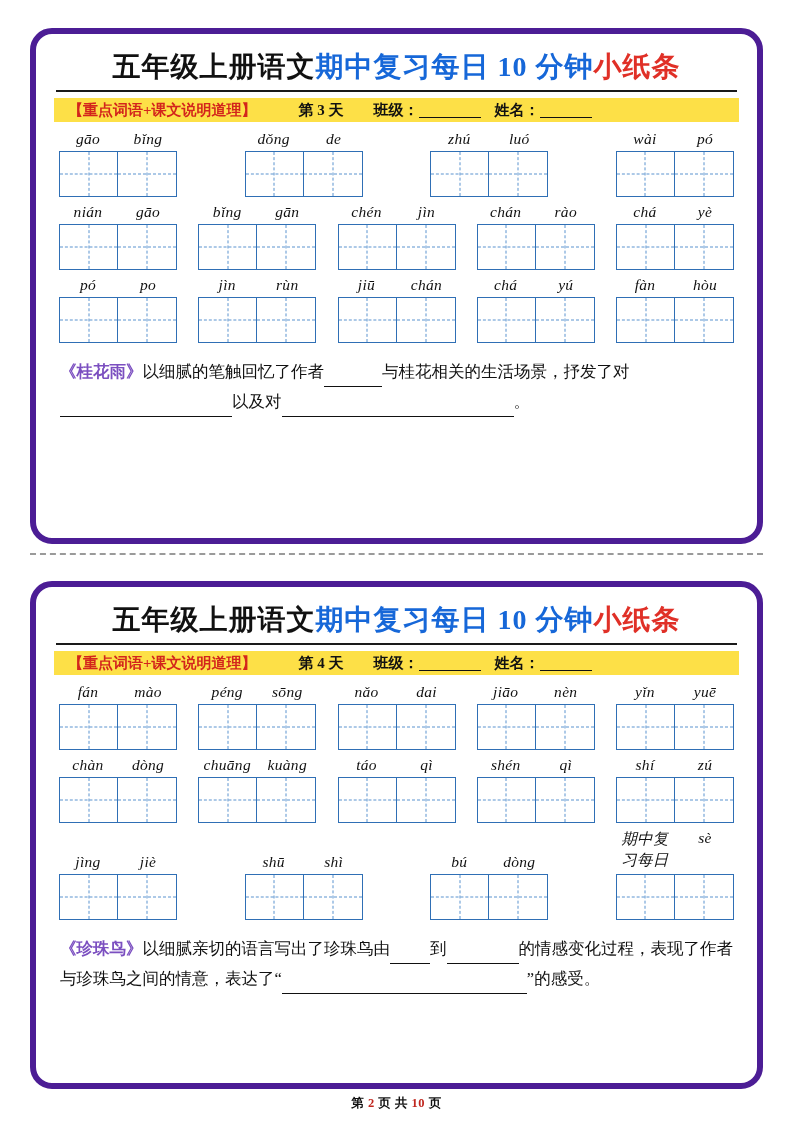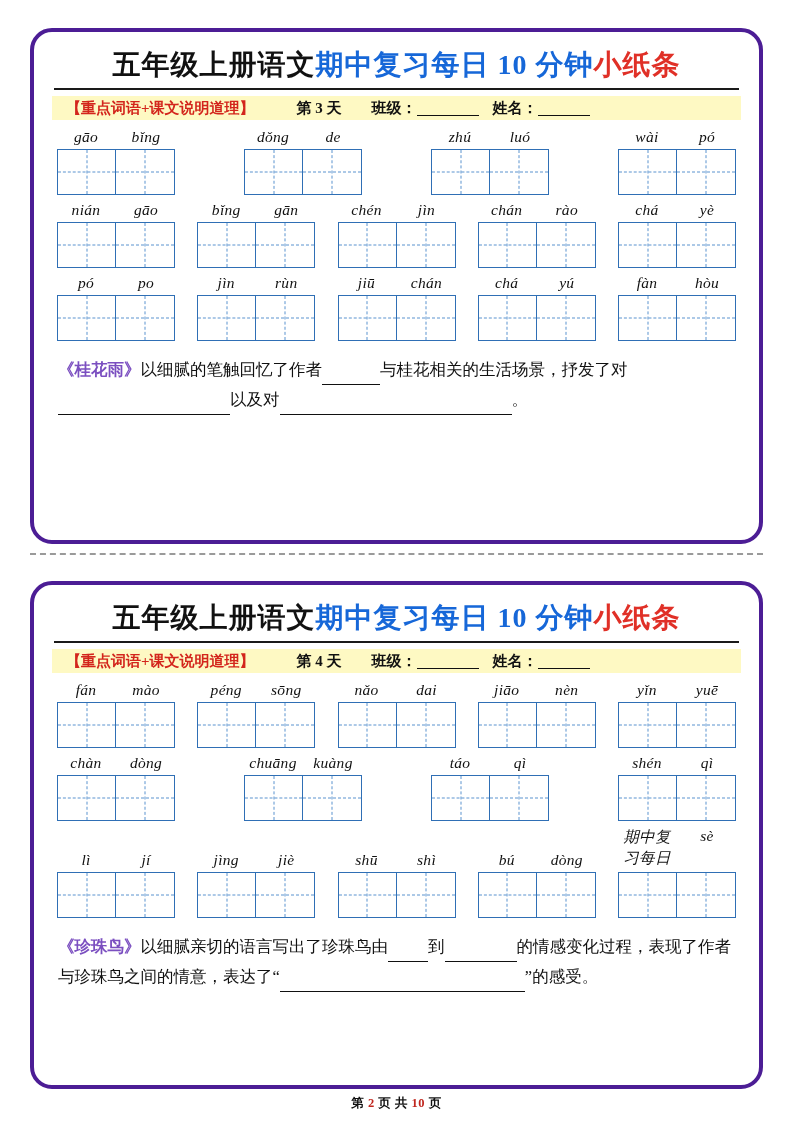--- a/index.html
+++ b/index.html
@@ -15,21 +15,21 @@
     overflow: hidden;
   }
   .page {
     width: 793px;
     height: 1122px;
     box-sizing: border-box;
     padding: 28px 30px 10px 30px;
     position: relative;
   }
   .card {
-    border: 4px solid #4c1d95;
+    border: 6px solid #4c1d95;
     border-radius: 22px;
     box-sizing: border-box;
     padding: 12px 16px 10px 16px;
     position: relative;
     background: #fff;
   }
   .card.first { height: 516px; }
   .card.second { height: 508px; margin-top: 26px; }
 
   .divider {
@@ -55,21 +55,21 @@
     letter-spacing: 1px;
   }
   .t-black { color: #111111; }
   .t-blue  { color: #1667d8; }
   .t-red   { color: #e03027; }
 
   
   .sub-row {
     display: flex;
     align-items: center;
-    background: #fef9c3;
+    background: #fde047;
     margin: 6px 2px 2px 2px;
     padding: 3px 6px;
     height: 24px;
     box-sizing: border-box;
   }
   .sub-tag {
     color: #d3251c;
     font-size: 15px;
     font-weight: bold;
     font-family: "Liberation Serif", serif;
@@ -620,39 +620,39 @@
           <div class="cell">
               <span class="h"></span>
               <span class="v"></span>
             </div>
           <div class="cell">
               <span class="h"></span>
               <span class="v"></span>
             </div>
         </div>
       </div>
+      <div class="word-group">
+        <div class="pinyin-line">
+          <span class="pinyin-cell">shí</span>
+          <span class="pinyin-cell">zú</span>
+        </div>
+        <div class="grid">
+          <div class="cell">
+              <span class="h"></span>
+              <span class="v"></span>
+            </div>
+          <div class="cell">
+              <span class="h"></span>
+              <span class="v"></span>
+            </div>
+        </div>
+      </div>
     </div>
 
     <div class="word-row">
-      <div class="word-group">
-        <div class="pinyin-line">
-          <span class="pinyin-cell">lì</span>
-          <span class="pinyin-cell">jí</span>
-        </div>
-        <div class="grid">
-          <div class="cell">
-              <span class="h"></span>
-              <span class="v"></span>
-            </div>
-          <div class="cell">
-              <span class="h"></span>
-              <span class="v"></span>
-            </div>
-        </div>
-      </div>
       <div class="word-group">
         <div class="pinyin-line">
           <span class="pinyin-cell">jìng</span>
           <span class="pinyin-cell">jiè</span>
         </div>
         <div class="grid">
           <div class="cell">
               <span class="h"></span>
               <span class="v"></span>
             </div>

